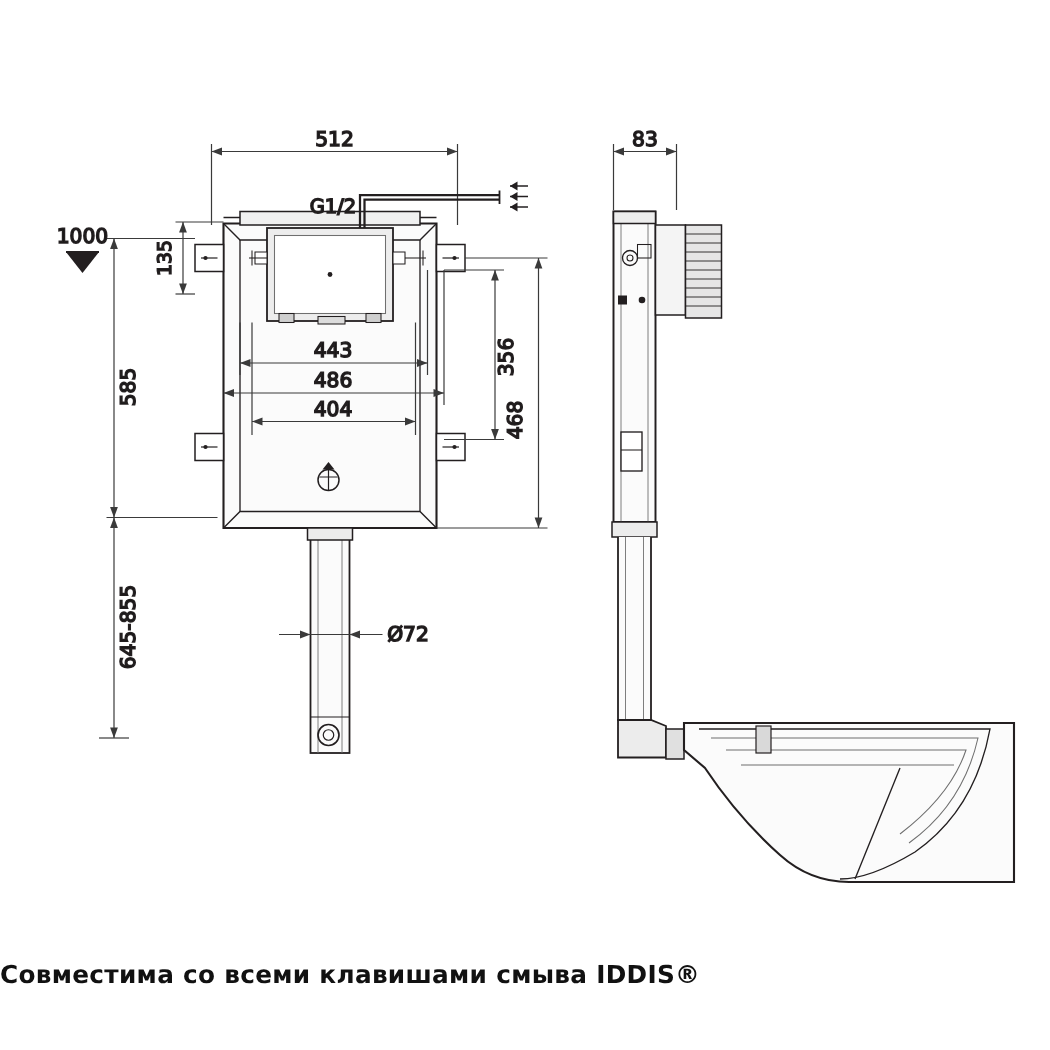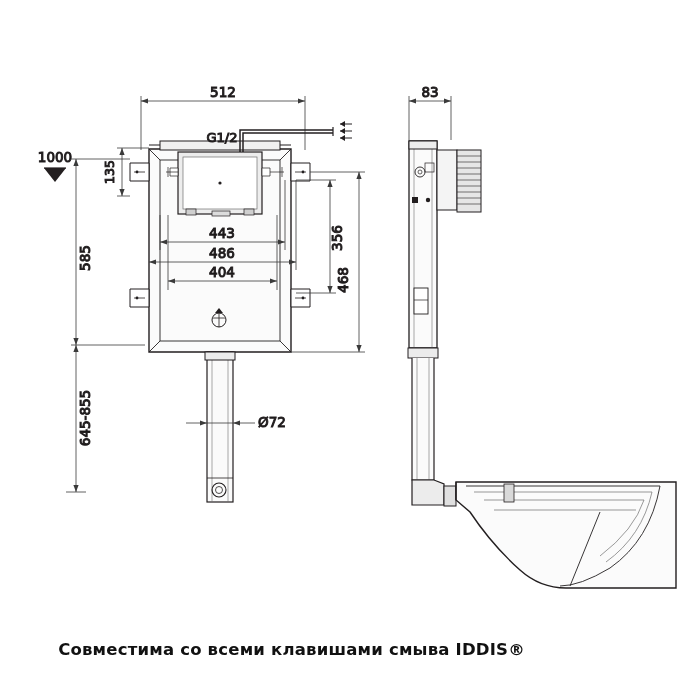--- a/index.html
+++ b/index.html
@@ -23,21 +23,20 @@
   }
   #drawing {
     position: absolute;
     left: 0; top: 0;
   }
   .caption {
     position: absolute;
     left: 0;
     top: 640px;
     width: 583px;
-    text-align: center;
     font-size: 16.5px;
     font-weight: 700;
     letter-spacing: 0.2px;
     color: #111111;
   }
   text {
     font-family: "DejaVu Sans", "Liberation Sans", sans-serif;
     fill: #111111;
   }
 </style>

